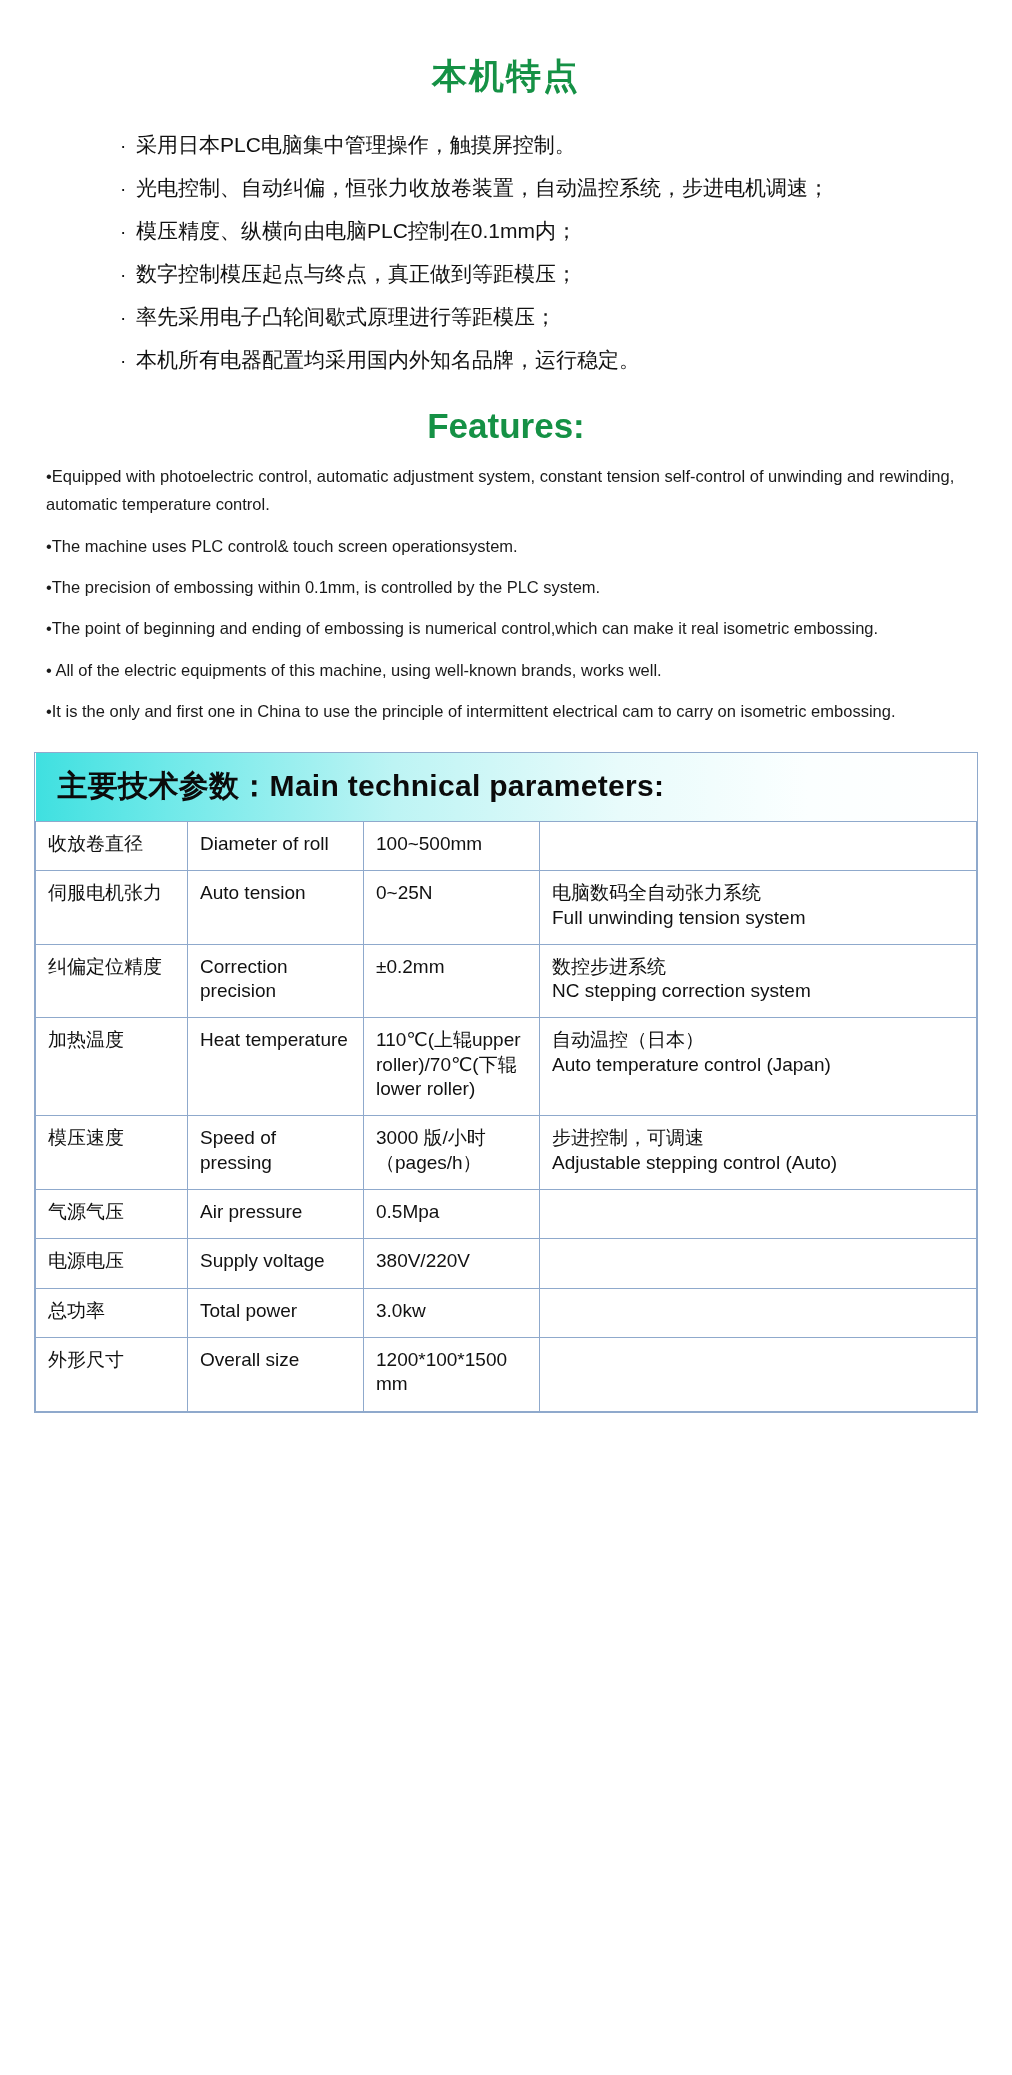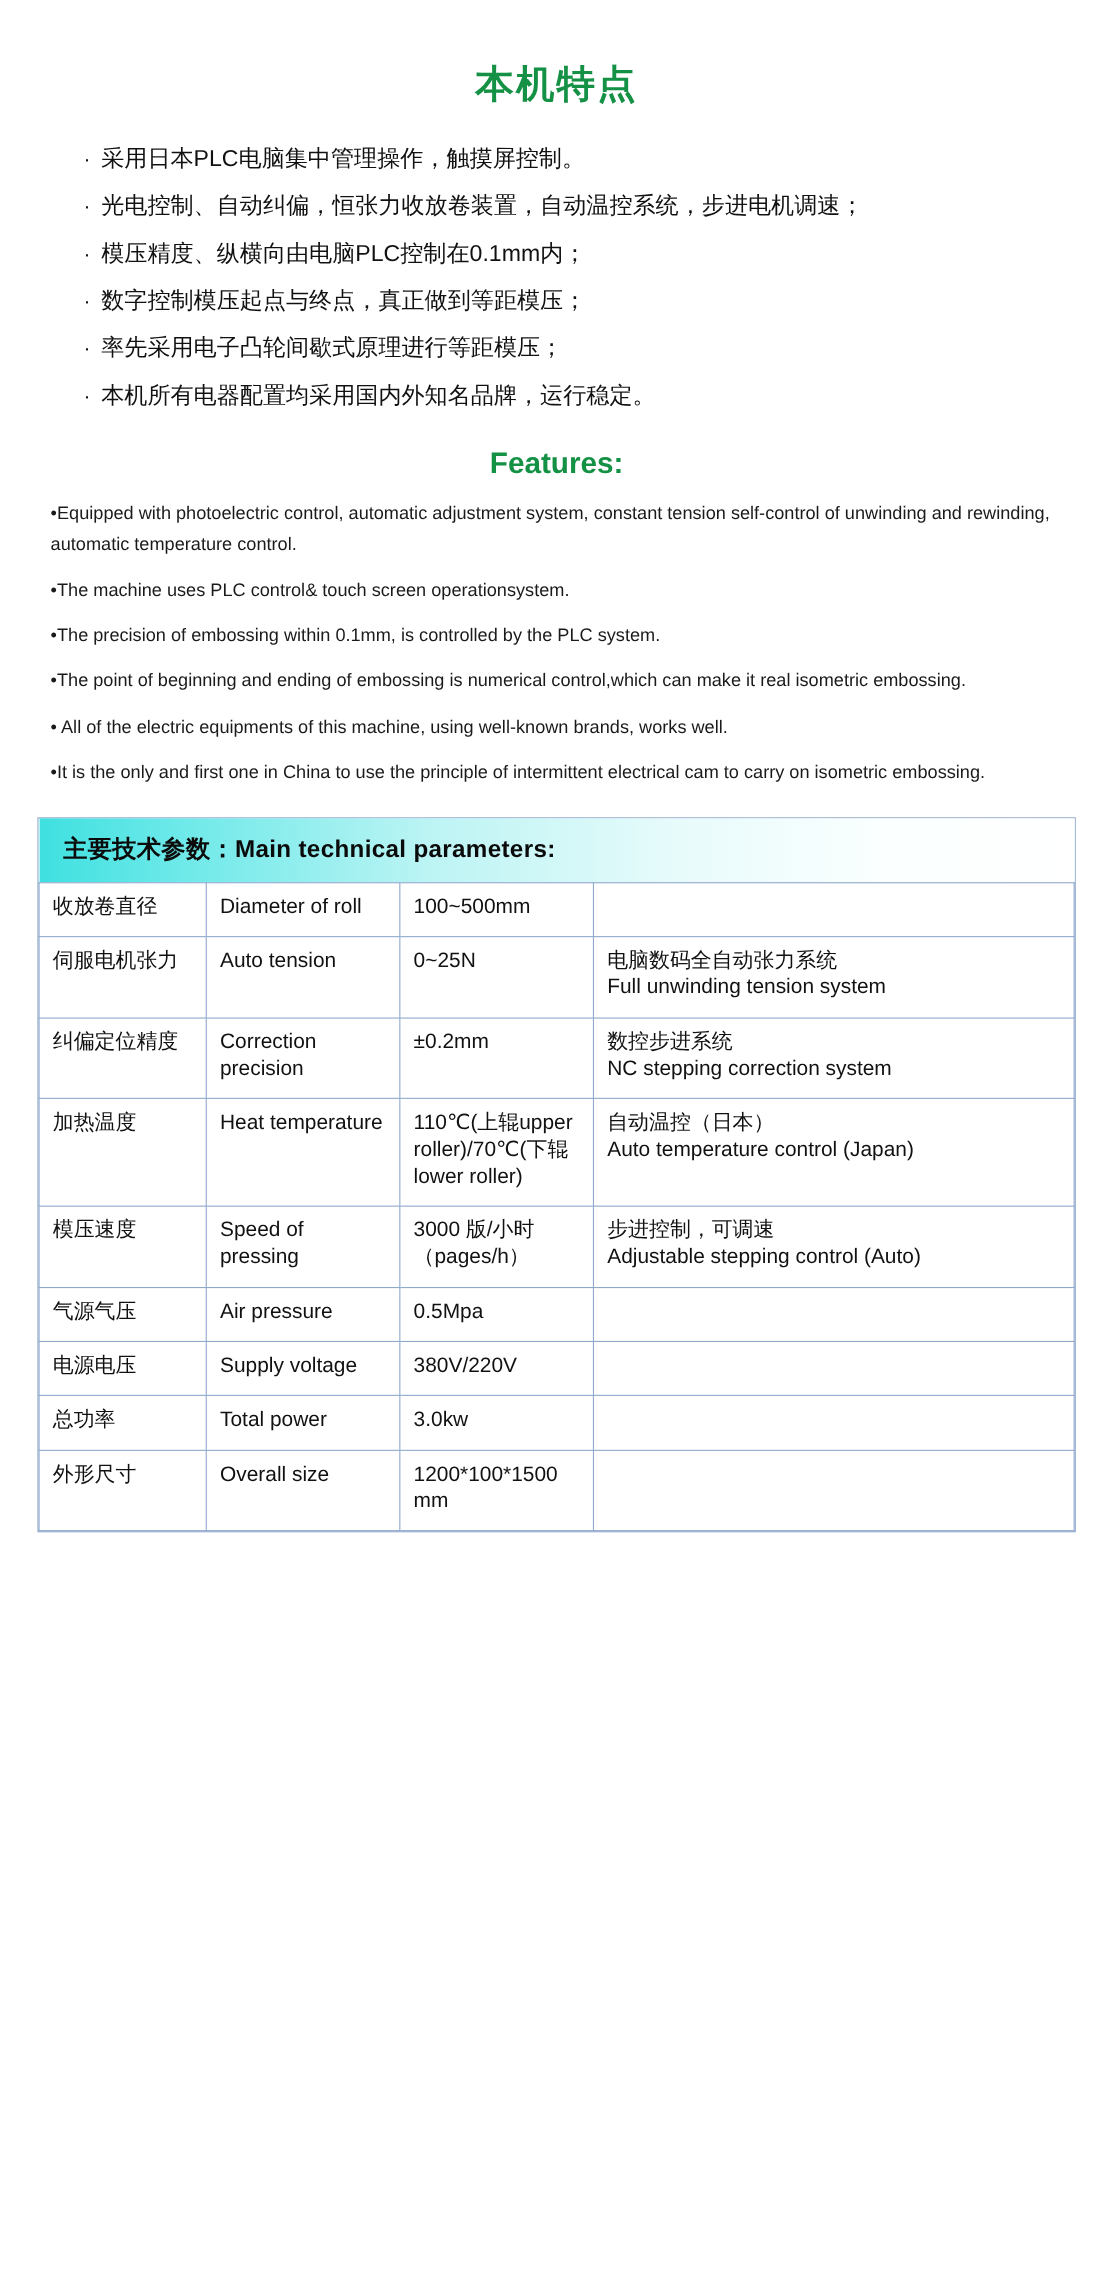--- a/index.html
+++ b/index.html
@@ -37,34 +37,35 @@
     margin: 18px 0 0 0;
     padding: 0 0 0 76px;
     list-style: none;
   }
   .cn-list li {
     font-size: 21px;
     line-height: 1.0;
     margin-bottom: 22px;
     color: #111111;
     white-space: nowrap;
+    margin-left: 44px;
   }
   .cn-list li .dot {
     display: inline-block;
     width: 16px;
     font-size: 19px;
     vertical-align: baseline;
   }
 
   
   .en-title {
     text-align: center;
     color: #159145;
     font-weight: bold;
-    font-size: 27px;
+    font-size: 35px;
     margin-top: 36px;
     margin-bottom: 16px;
   }
 
   
   .en-block {
     padding: 0 46px 0 46px;
   }
   .en-block p {
     margin: 0 0 13px 0;
@@ -93,21 +94,21 @@
     line-height: 1.28;
     color: #111111;
   }
   table.spec tr.header-row td {
     border: none;
     padding: 0;
   }
   .thead-cell {
     background: linear-gradient(to right, #3fe0e0 0%, #6fe9e9 14%, #bdf4f4 38%, #e8fbfb 62%, #fbffff 82%, #ffffff 100%);
     padding: 14px 0 16px 22px;
-    font-size: 22px;
+    font-size: 30px;
     font-weight: bold;
     color: #0b0b0b;
     white-space: nowrap;
     letter-spacing: 0.3px;
   }
   .col-cn   { width: 152px; }
   .col-en   { width: 176px; }
   .col-val  { width: 176px; }
   .col-note { width: auto; }
 

